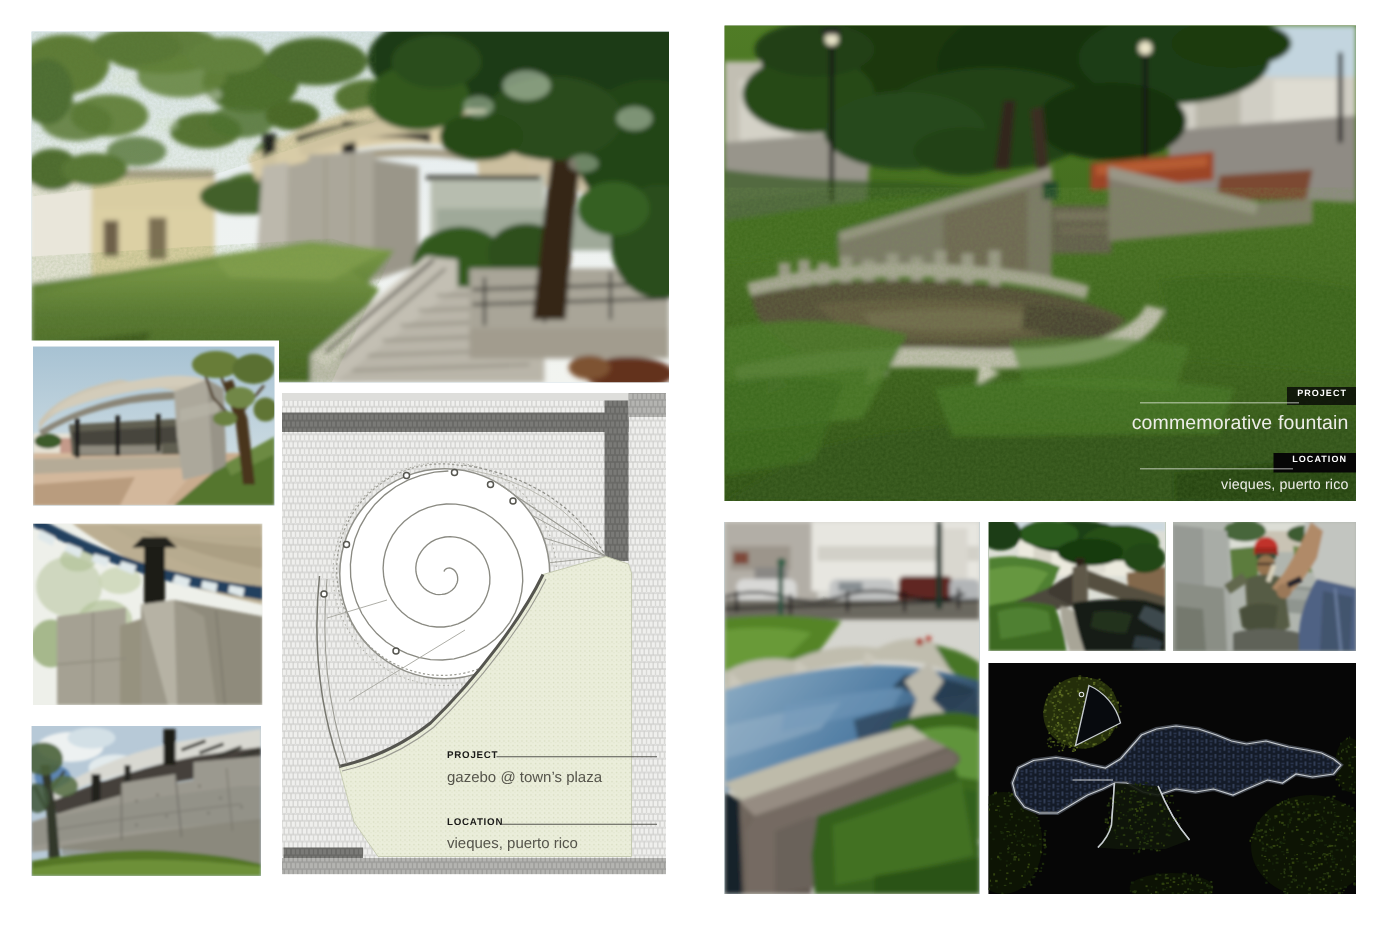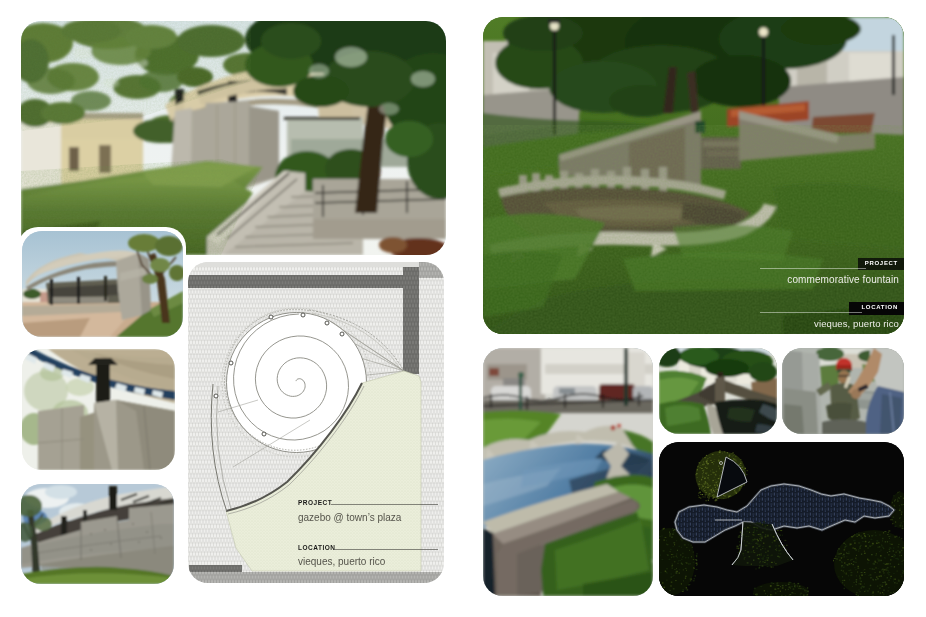--- a/index.html
+++ b/index.html
@@ -1,17 +1,17 @@
 <!DOCTYPE html>
 <html><head>
 <meta charset="utf-8">
 <style>
 html,body{margin:0;padding:0;background:#ffffff;}
 body{width:926px;height:617px;position:relative;overflow:hidden;font-family:"Liberation Sans",sans-serif;}
-.ph{position:absolute;overflow:hidden;border-radius:20px;}
+.ph{position:absolute;overflow:hidden;}
 svg{display:block;}
 </style>
 </head>
 <body>
 
 <div class="ph" style="left:21px;top:21px;width:425px;height:234px;background:#c9d9e2;">
 <svg width="425" height="234" viewBox="0 0 425 234">
 <defs>
 <filter id="bA" x="-10%" y="-10%" width="120%" height="120%">
           <feGaussianBlur stdDeviation="1.8"></feGaussianBlur>
@@ -535,21 +535,21 @@
 <path d="M190,210 Q260,204 310,214 L300,244 L200,240 Z" fill="#4a7a26" opacity="0.6"></path>
 </g>
 
 <rect x="0" y="108" width="421" height="209" fill="#000000" filter="url(#nC)" opacity="0.5"></rect>
 </svg>
 </div>
 
 <div style="position:absolute;left:858px;top:258px;width:46px;height:12px;background:rgba(5,5,5,0.78);"></div>
 <div style="position:absolute;right:28px;top:260px;font-size:6px;font-weight:bold;letter-spacing:0.7px;color:#ffffff;">PROJECT</div>
 <div style="position:absolute;left:760px;top:268px;width:106px;height:1px;background:rgba(255,255,255,0.45);"></div>
-<div style="position:absolute;right:27px;top:274px;font-size:10px;letter-spacing:0.1px;color:#ededE8;">commemorative fountain</div>
+<div style="position:absolute;right:27px;top:274px;font-size:13px;letter-spacing:0.1px;color:#ededE8;">commemorative fountain</div>
 
 <div style="position:absolute;left:849px;top:302px;width:55px;height:13px;background:#060606;"></div>
 <div style="position:absolute;right:28px;top:304px;font-size:6px;font-weight:bold;letter-spacing:0.7px;color:#ffffff;">LOCATION</div>
 <div style="position:absolute;left:760px;top:312px;width:102px;height:1px;background:rgba(255,255,255,0.45);"></div>
 <div style="position:absolute;right:27px;top:318px;font-size:9.5px;letter-spacing:0.1px;color:#ededE8;">vieques, puerto rico</div>
 
 <div class="ph" style="left:483px;top:348px;width:170px;height:248px;background:#8ba0a8;">
 <svg width="170" height="248" viewBox="0 0 170 248">
 <defs>
         <filter id="bD" x="-10%" y="-10%" width="120%" height="120%">

